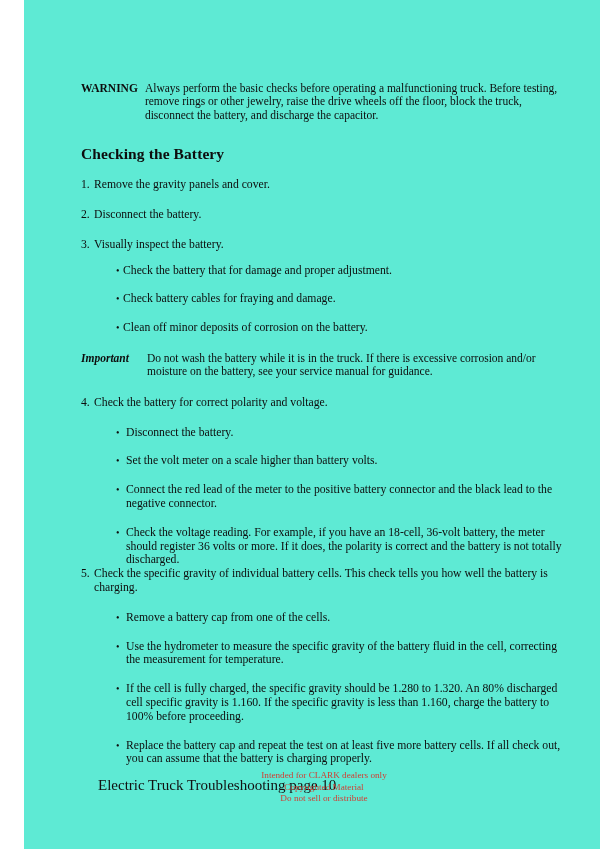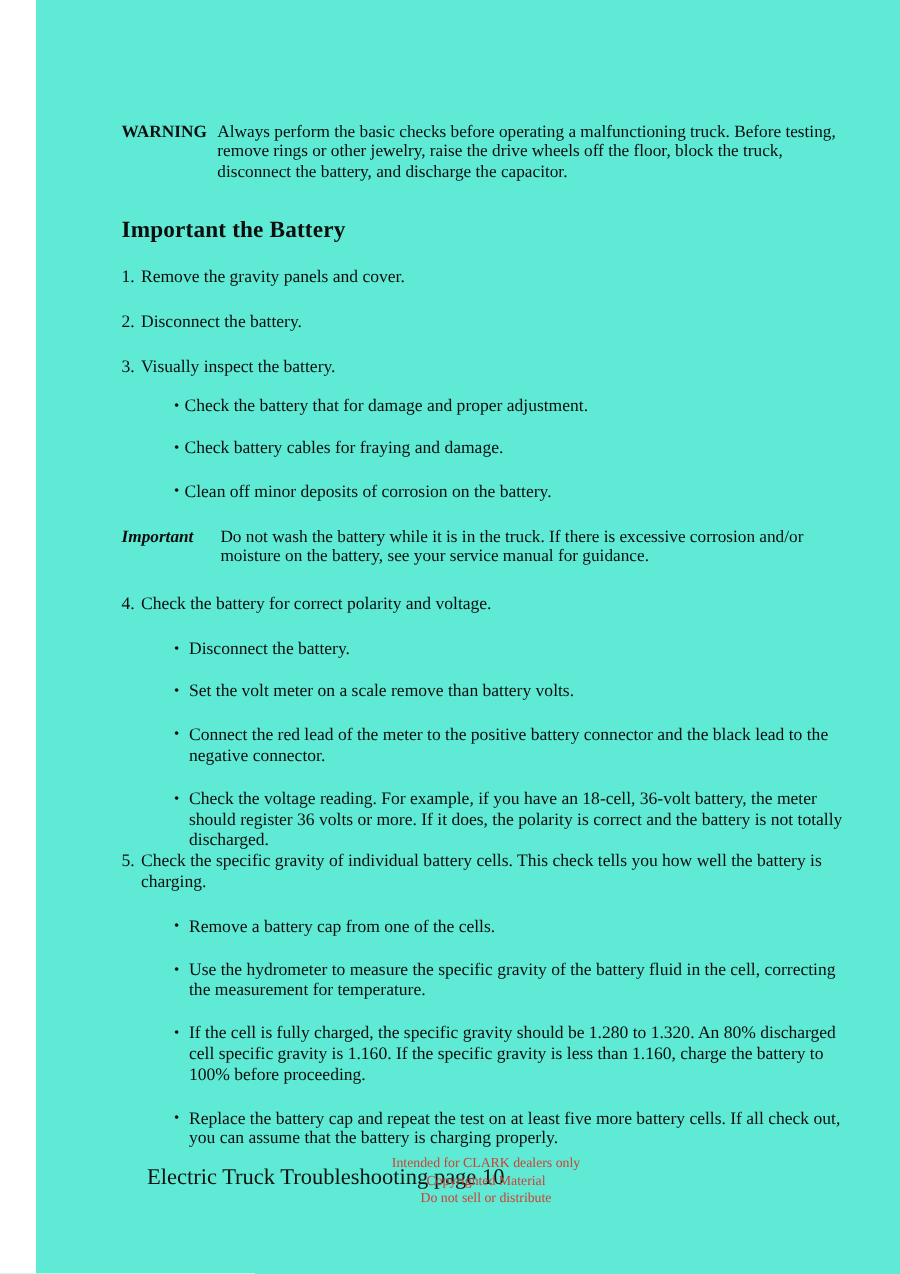--- a/index.html
+++ b/index.html
@@ -154,21 +154,21 @@
 <body>
 
 <div class="page">
   <div class="content">
 
     <div class="admon warning-block">
       <div class="admon-label">WARNING</div>
       <div class="admon-body">Always perform the basic checks before operating a malfunctioning truck. Before testing, remove rings or other jewelry, raise the drive wheels off the floor, block the truck, disconnect the battery, and discharge the capacitor.</div>
     </div>
 
-    <h2 class="section-heading">Important the Battery</h2>
+    <h2 class="section-heading">Checking the Battery</h2>
 
 
     <div class="step">
       <span class="step-num">1.</span>
       <span class="step-text">Remove the gravity panels and cover.</span>
     </div>
 
     <div class="step">
       <span class="step-num">2.</span>
       <span class="step-text">Disconnect the battery.</span>
@@ -204,21 +204,21 @@
       <span class="step-text">Check the battery for correct polarity and voltage.</span>
     </div>
 
     <ul class="bullets wide-indent group-b4">
       <li class="bullet-item">
         <span class="bullet-mark">•</span>
         <span class="bullet-text">Disconnect the battery.</span>
       </li>
       <li class="bullet-item">
         <span class="bullet-mark">•</span>
-        <span class="bullet-text">Set the volt meter on a scale remove than battery volts.</span>
+        <span class="bullet-text">Set the volt meter on a scale higher than battery volts.</span>
       </li>
       <li class="bullet-item">
         <span class="bullet-mark">•</span>
         <span class="bullet-text">Connect the red lead of the meter to the positive battery connector and the black lead to the negative connector.</span>
       </li>
       <li class="bullet-item">
         <span class="bullet-mark">•</span>
         <span class="bullet-text">Check the voltage reading. For example, if you have an 18-cell, 36-volt battery, the meter should register 36 volts or more. If it does, the polarity is correct and the battery is not totally discharged.</span>
       </li>
     </ul>

